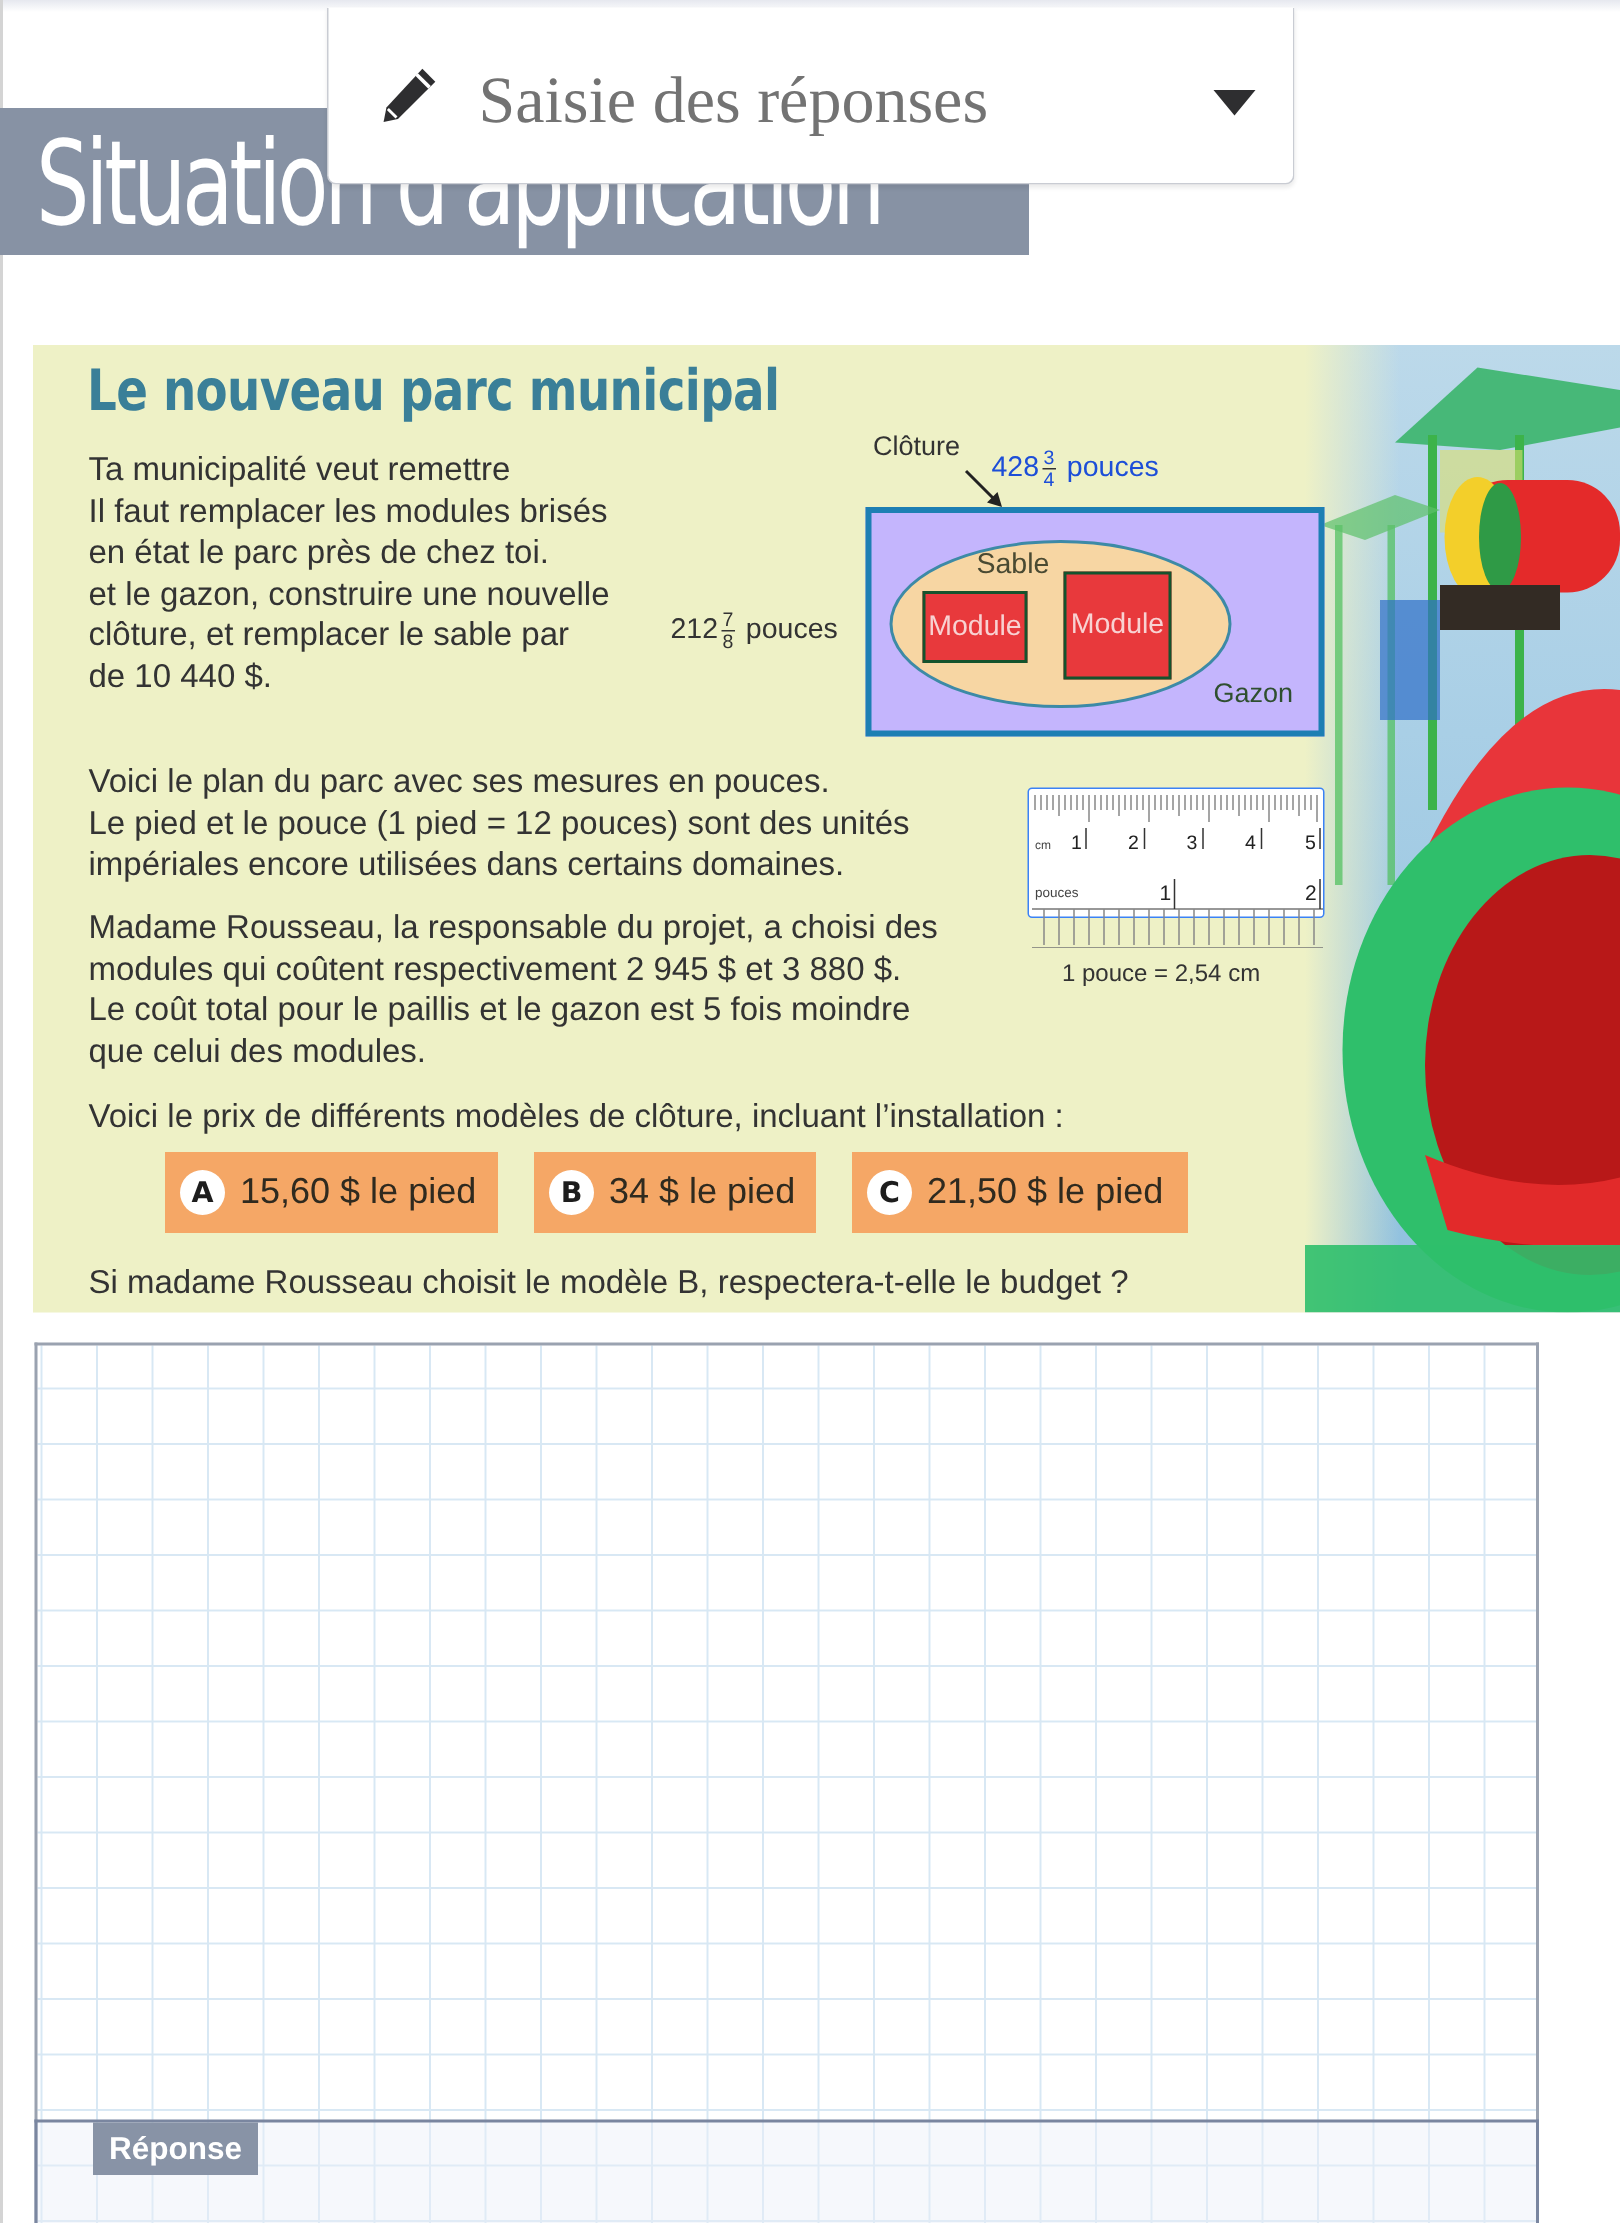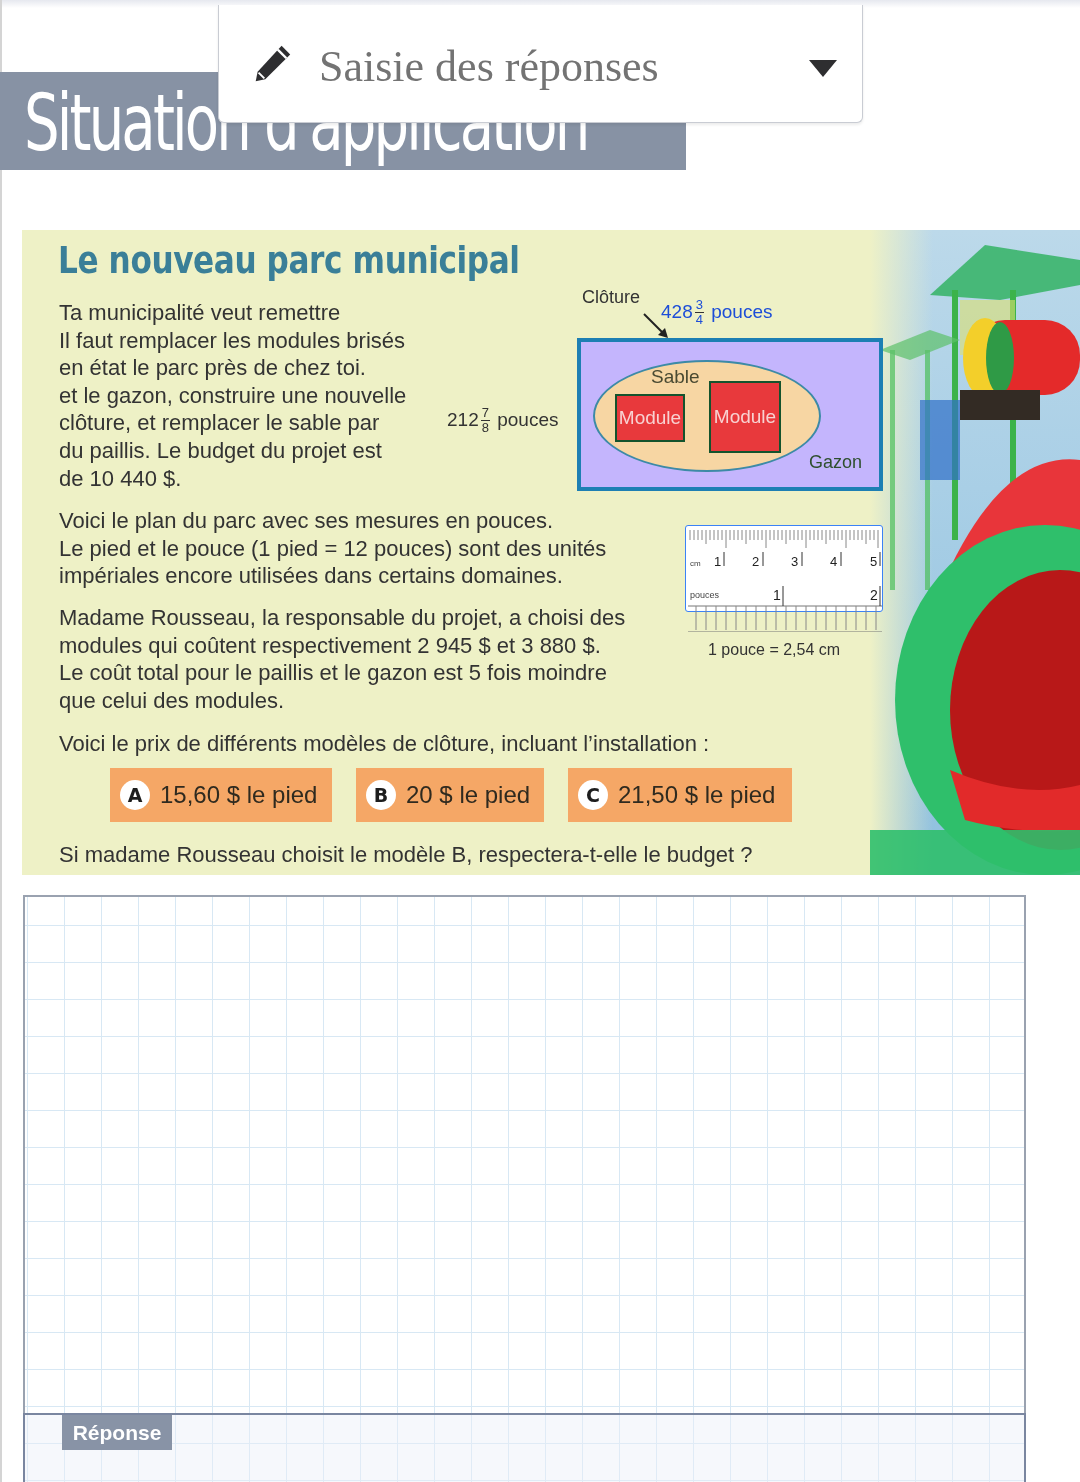--- a/index.html
+++ b/index.html
@@ -157,21 +157,20 @@
   </div>
 
   <div class="panel-title">Le nouveau parc municipal</div>
 
   <div class="para p1">
     <div>Ta municipalité veut remettre</div>
     <div>Il faut remplacer les modules brisés</div>
     <div>en état le parc près de chez toi.</div>
     <div>et le gazon, construire une nouvelle</div>
     <div>clôture, et remplacer le sable par</div>
-    <div>du paillis. Le budget du projet est</div>
     <div>de 10 440 $.</div>
   </div>
 
   <div class="lbl-cloture">Clôture</div>
   <svg style="position:absolute;left:620px;top:82px" width="30" height="30">
     <path d="M2 2 L22 22" stroke="#222" stroke-width="2"></path>
     <polygon points="26,26 16,23 23,16" fill="#222"></polygon>
   </svg>
   <div class="dim-top">
     <span>428</span><span class="frac">
@@ -234,21 +233,21 @@
 
   <div class="para p4">Voici le prix de différents modèles de clôture, incluant l’installation :</div>
 
   <div class="choices">
     <div class="choice ch-a">
       <span class="badge">A</span>
       <span>15,60 $ le pied</span>
     </div>
     <div class="choice ch-b">
       <span class="badge">B</span>
-      <span>20 $ le pied</span>
+      <span>34 $ le pied</span>
     </div>
     <div class="choice ch-c">
       <span class="badge">C</span>
       <span>21,50 $ le pied</span>
     </div>
   </div>
 
   <div class="para p5">Si madame Rousseau choisit le modèle B, respectera-t-elle le budget ?</div>
 </div>
 

